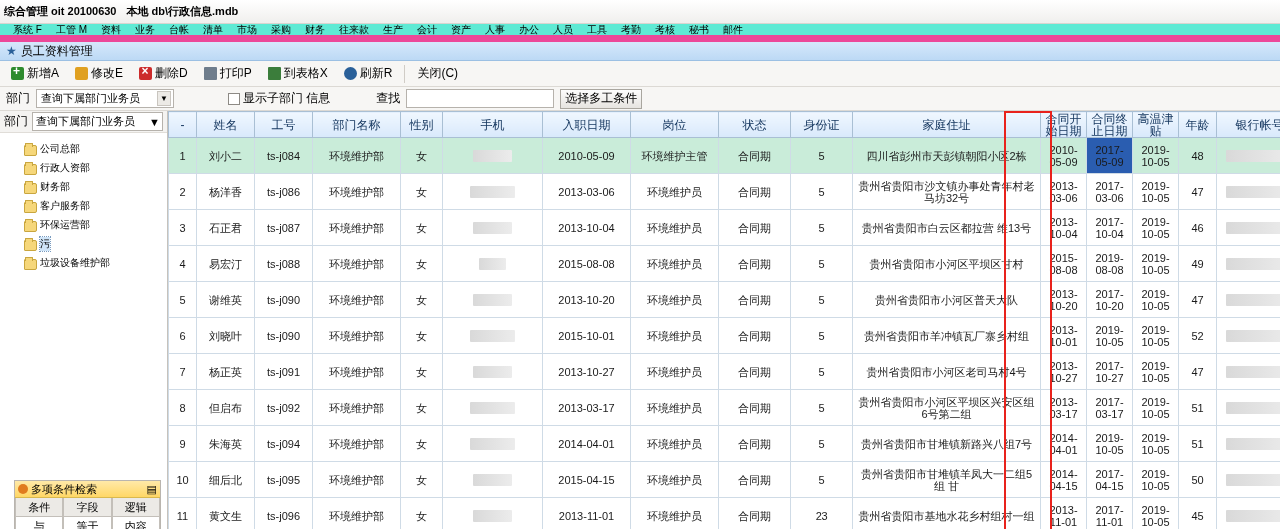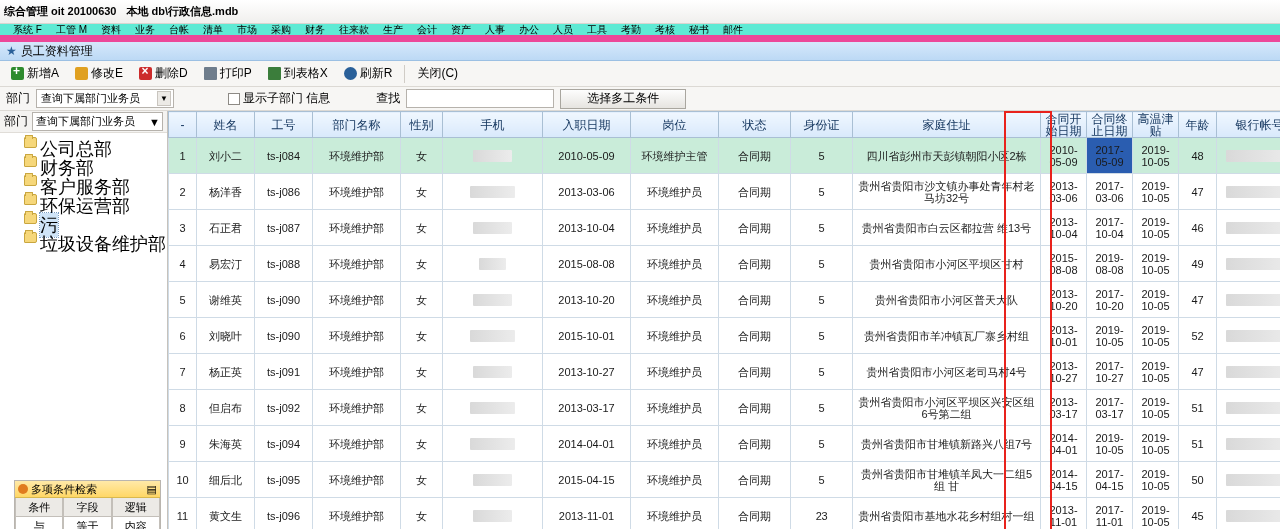--- a/index.html
+++ b/index.html
@@ -105,21 +105,21 @@
     padding: 0 2px 0 4px; font-size: 12px;
   }
   .combo .arrow { width: 14px; height: 15px; background: #eceae6; border: 1px solid #c9c5bf; display:flex;align-items:center;justify-content:center;font-size:8px;}
   .chk { display: flex; align-items: center; gap: 3px; padding-left: 48px; }
   .chkbox { width: 12px; height: 12px; border: 1px solid #8d8a85; background: #fff; }
   .txtin {
     height: 19px; width: 148px;
     border: 1px solid #b6b2ac; background: #fff;
   }
   .btn {
-    height: 20px; padding: 0 26px;
+    height: 20px; padding: 0 4px;
     border: 1px solid #a9a69f;
     background: linear-gradient(#fdfdfd, #e6e4e0);
     font-size: 12px;
     display: flex; align-items: center;
   }
 
   
   .body {
     display: flex;
     height: calc(529px - 16px - 18px - 19px - 26px - 24px);
@@ -140,22 +140,22 @@
     border-bottom: 1px solid #e0ddd8;
     font-size: 12px;
   }
   .left-head .combo2 {
     flex: 1; height: 19px; border: 1px solid #b6b2ac; background: #fff;
     display: flex; align-items: center; justify-content: space-between;
     padding: 0 2px 0 3px; font-size: 11px;
   }
   .tree { flex: 1; padding: 4px 0 0 4px; overflow: hidden; }
   .tnode {
-    display: flex; align-items: flex-start; gap: 3px;
-    height: 19px; padding-left: 8px; font-size: 18px;
+    display: flex; align-items: flex-end; gap: 3px;
+    height: 19px; padding-left: 8px; font-size: 10px;
   }
   .tnode .folder {
     width: 13px; height: 11px; background: #f6d77a;
     border: 1px solid #c9a63f; border-radius: 1px 2px 2px 1px;
     position: relative; flex: none;
   }
   .tnode .folder::before {
     content: ""; position: absolute; top: -3px; left: 0;
     width: 6px; height: 3px; background: #f6d77a;
     border: 1px solid #c9a63f; border-bottom: none; border-radius: 1px 1px 0 0;
@@ -330,20 +330,24 @@
         <span class="arrow">▼</span>
       </div>
     </div>
     <div class="tree">
       <div class="tnode child">
         <span class="folder"></span>
         <span class="lbl">公司总部</span>
       </div>
       <div class="tnode child">
         <span class="folder"></span>
+        <span class="lbl">行政人资部</span>
+      </div>
+      <div class="tnode child">
+        <span class="folder"></span>
         <span class="lbl">财务部</span>
       </div>
       <div class="tnode child">
         <span class="folder"></span>
         <span class="lbl">客户服务部</span>
       </div>
       <div class="tnode child">
         <span class="folder"></span>
         <span class="lbl">环保运营部</span>
       </div>

